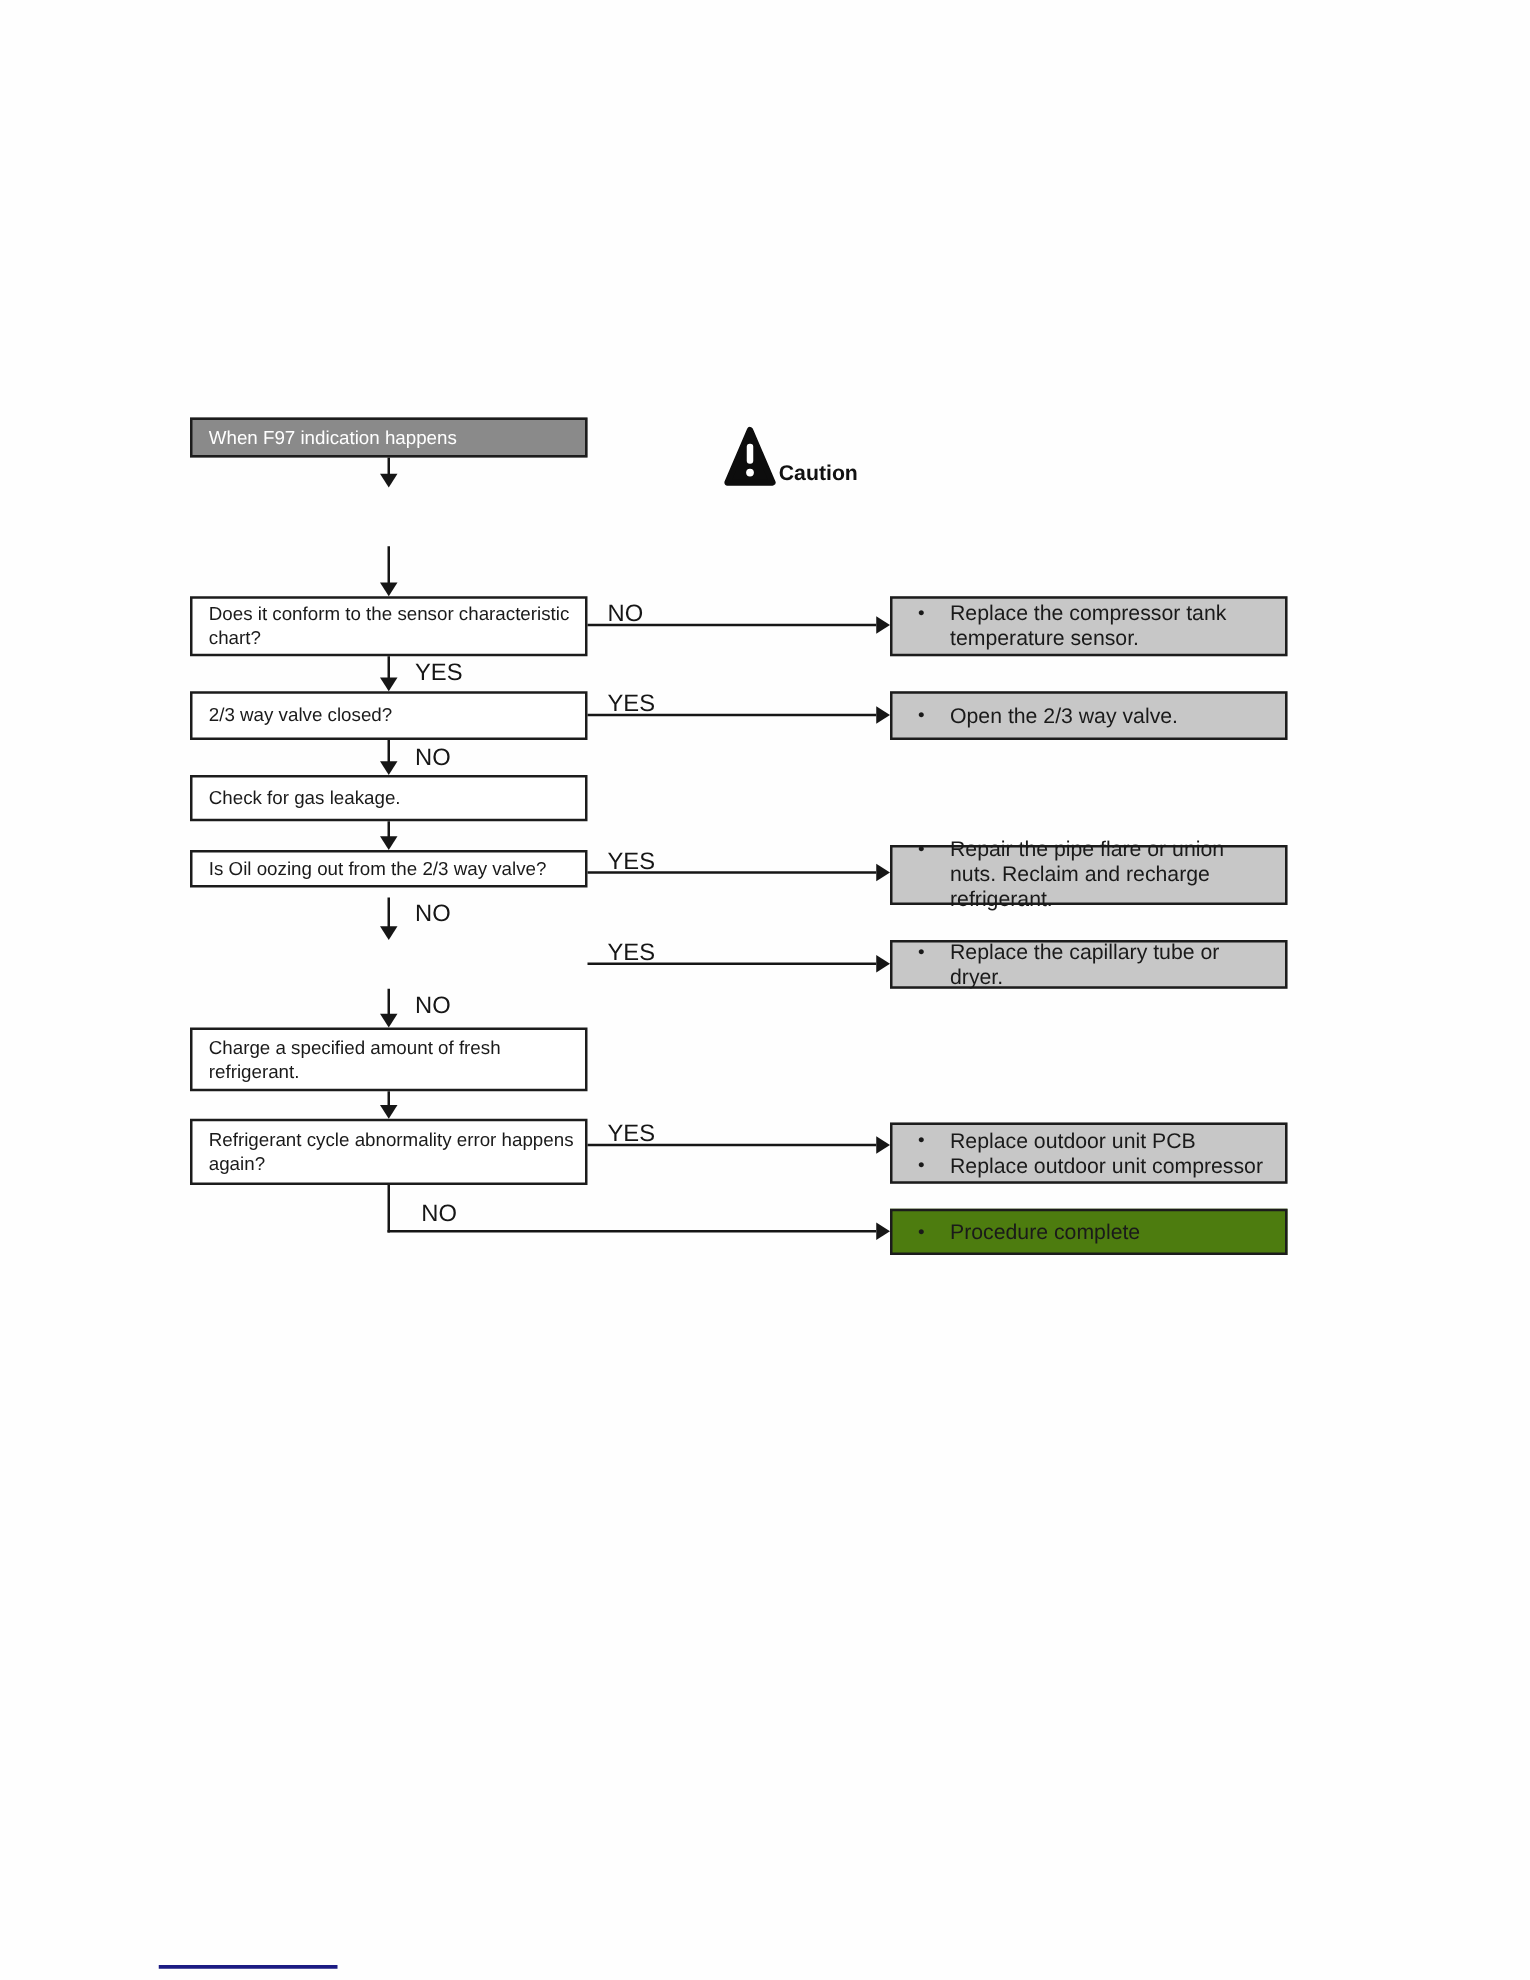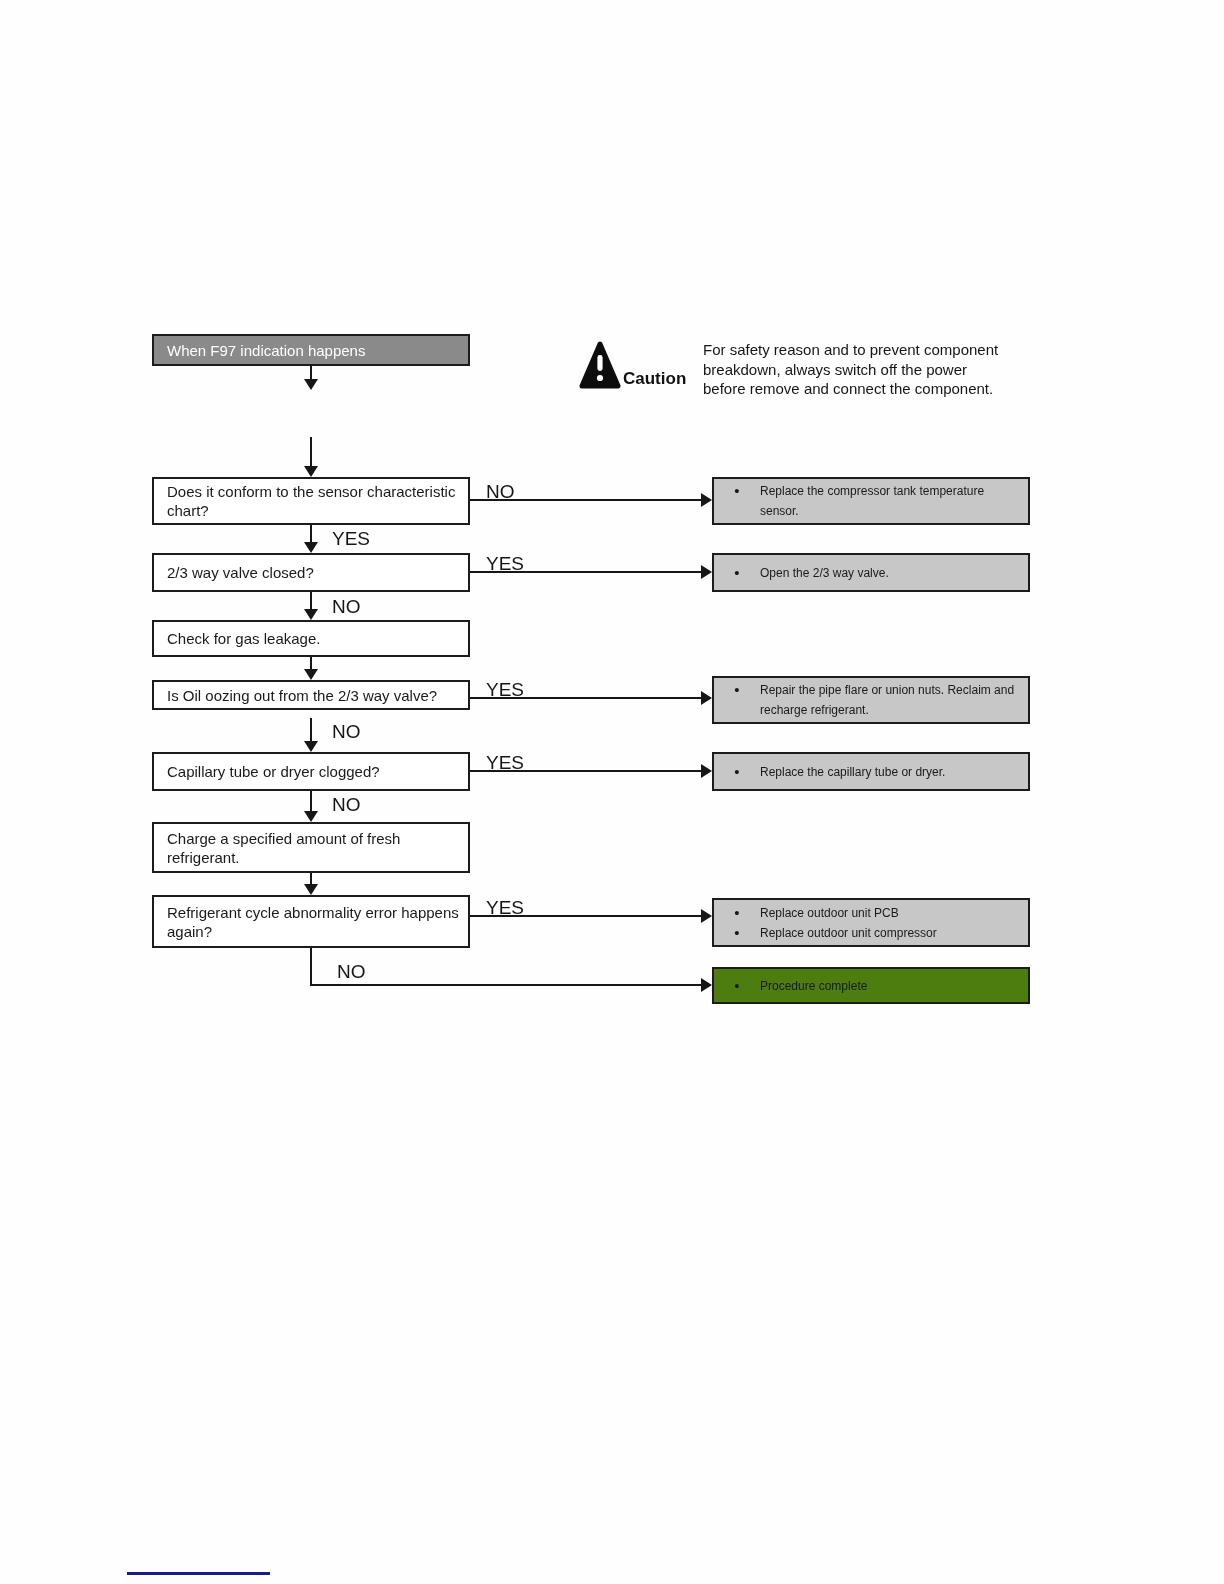--- a/index.html
+++ b/index.html
@@ -28,21 +28,21 @@
   }
   
   .action{
     position:absolute;
     left:712px;width:318px;
     box-sizing:border-box;
     border:2px solid var(--box-border,#1c1c1c);
     background:var(--action-fill,#c7c7c7);
     display:flex;flex-direction:column;justify-content:center;
     padding:3px 8px 3px 0;
-    font-size:12px;line-height:20px;
+    font-size:17px;line-height:20px;
   }
   .action.plain{background:#4d7c0f;}
   .bullet-row{display:flex;align-items:flex-start;}
   .bullet-row::before{
     content:"\2022";
     flex:0 0 46px;
     text-align:center;
     font-size:15px;
   }
   .bullet-row .item{flex:1;}
@@ -83,28 +83,26 @@
 <body>
 
 <div class="page">
 
   <svg class="caution-icon" viewBox="0 0 42 50">
     <path d="M21 3 L39 45 L3 45 Z" fill="#0d0d0d" stroke="#0d0d0d" stroke-width="5" stroke-linejoin="round"></path>
     <rect x="18.4" y="14" width="5.2" height="16" rx="2.4" fill="#ffffff"></rect>
     <circle cx="21" cy="37" r="3.1" fill="#ffffff"></circle>
   </svg>
   <div class="caution-label">Caution</div>
-  <div class="caution-text">For safety reason and to prevent component breakdown, always switch off the power before remove and connect the component.</div>
 
   <div class="node title" style="top:334px;height:32px;">When F97 indication happens</div>
   <div class="node" style="top:477px;height:48px;">Does it conform to the sensor characteristic chart?</div>
   <div class="node" style="top:553px;height:39px;">2/3 way valve closed?</div>
   <div class="node" style="top:620px;height:37px;">Check for gas leakage.</div>
   <div class="node" style="top:680px;height:30px;">Is Oil oozing out from the 2/3 way valve?</div>
-  <div class="node" style="top:752px;height:39px;">Capillary tube or dryer clogged?</div>
   <div class="node" style="top:822px;height:51px;">Charge a specified amount of fresh refrigerant.</div>
   <div class="node" style="top:895px;height:53px;">Refrigerant cycle abnormality error happens again?</div>
 
   <div class="action" style="top:477px;height:48px;">
     <div class="bullet-row">
         <span class="item">Replace the compressor tank temperature sensor.</span>
       </div>
   </div>
   <div class="action" style="top:553px;height:39px;">
     <div class="bullet-row">

